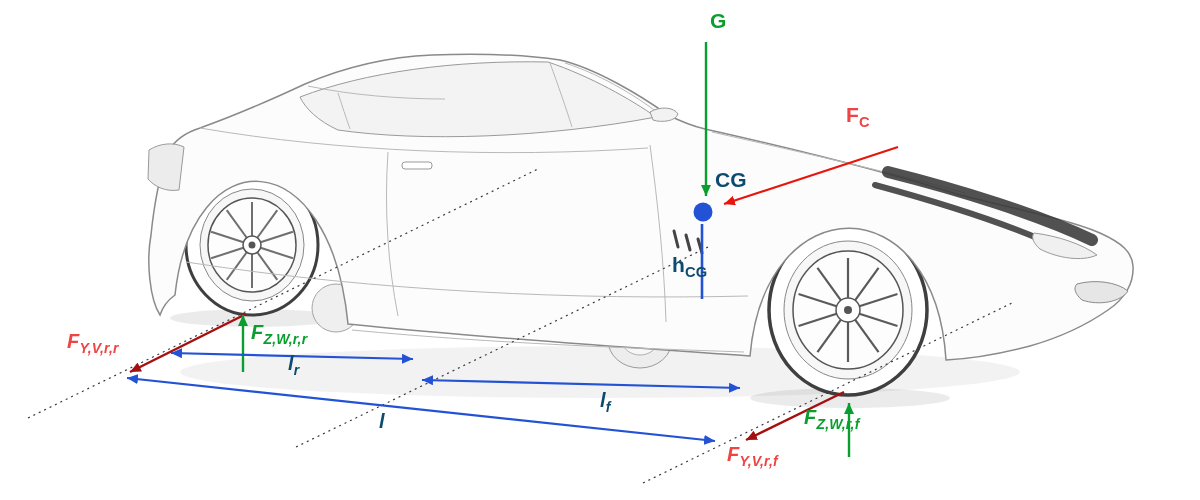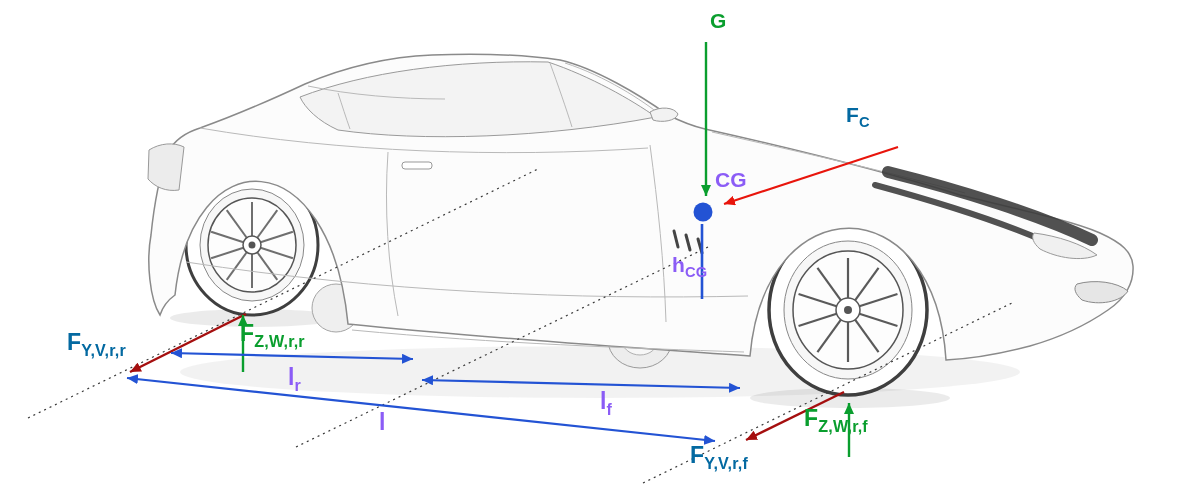--- a/index.html
+++ b/index.html
@@ -7,24 +7,24 @@
     position:relative;width:1200px;height:500px;overflow:hidden;background:#ffffff;
     font-family:"Liberation Sans",sans-serif;
   }
   #diagram-svg{position:absolute;left:0;top:0;}
   .lbl{
     position:absolute;font-weight:700;white-space:nowrap;line-height:1;
     letter-spacing:0.2px;
   }
   .lbl sub{font-size:70%;line-height:1;}
   .sz-l{font-size:21px;}
-  .sz-s{font-size:23px;}
+  .sz-s{font-size:20px;font-style:italic;}
   .c-green{color:#0a9e2e;}
-  .c-blue{color:#8b5cf6;}
-  .c-red{color:#0369a1;}
+  .c-blue{color:#0c4a6e;}
+  .c-red{color:#ef4444;}
 </style>
 </head>
 <body>
 
 <div id="stage">
 
   <svg id="diagram-svg" width="1200" height="500" viewBox="0 0 1200 500">
     <defs>
       <marker id="mGreen" markerUnits="userSpaceOnUse" markerWidth="12" markerHeight="10" refX="11" refY="5" orient="auto-start-reverse">
         <path d="M0,0 L11,5 L0,10 Z" fill="#0a9e2e"></path>
@@ -179,20 +179,20 @@
 
       <circle cx="703" cy="212" r="9.5" fill="#2353d4"></circle>
     </g>
   </svg>
 
   <div class="lbl c-green sz-l" style="left:710px;top:10px"><span>G</span><sub></sub></div>
   <div class="lbl c-red sz-l" style="left:846px;top:104px"><span>F</span><sub>C</sub></div>
   <div class="lbl c-blue sz-l" style="left:715px;top:169px"><span>CG</span><sub></sub></div>
   <div class="lbl c-blue sz-l" style="left:672px;top:254px"><span>h</span><sub>CG</sub></div>
   <div class="lbl c-red sz-s" style="left:67px;top:331px"><span>F</span><sub>Y,V,r,r</sub></div>
-  <div class="lbl c-green sz-s" style="left:240px;top:322px"><span>F</span><sub>Z,W,r,r</sub></div>
-  <div class="lbl c-blue sz-s" style="left:288px;top:366px"><span>l</span><sub>r</sub></div>
+  <div class="lbl c-green sz-s" style="left:251px;top:322px"><span>F</span><sub>Z,W,r,r</sub></div>
+  <div class="lbl c-blue sz-s" style="left:288px;top:353px"><span>l</span><sub>r</sub></div>
   <div class="lbl c-blue sz-s" style="left:379px;top:411px"><span>l</span><sub></sub></div>
   <div class="lbl c-blue sz-s" style="left:600px;top:390px"><span>l</span><sub>f</sub></div>
   <div class="lbl c-green sz-s" style="left:804px;top:407px"><span>F</span><sub>Z,W,r,f</sub></div>
-  <div class="lbl c-red sz-s" style="left:690px;top:444px"><span>F</span><sub>Y,V,r,f</sub></div>
+  <div class="lbl c-red sz-s" style="left:727px;top:444px"><span>F</span><sub>Y,V,r,f</sub></div>
 
 </div>
 
 </body></html>

